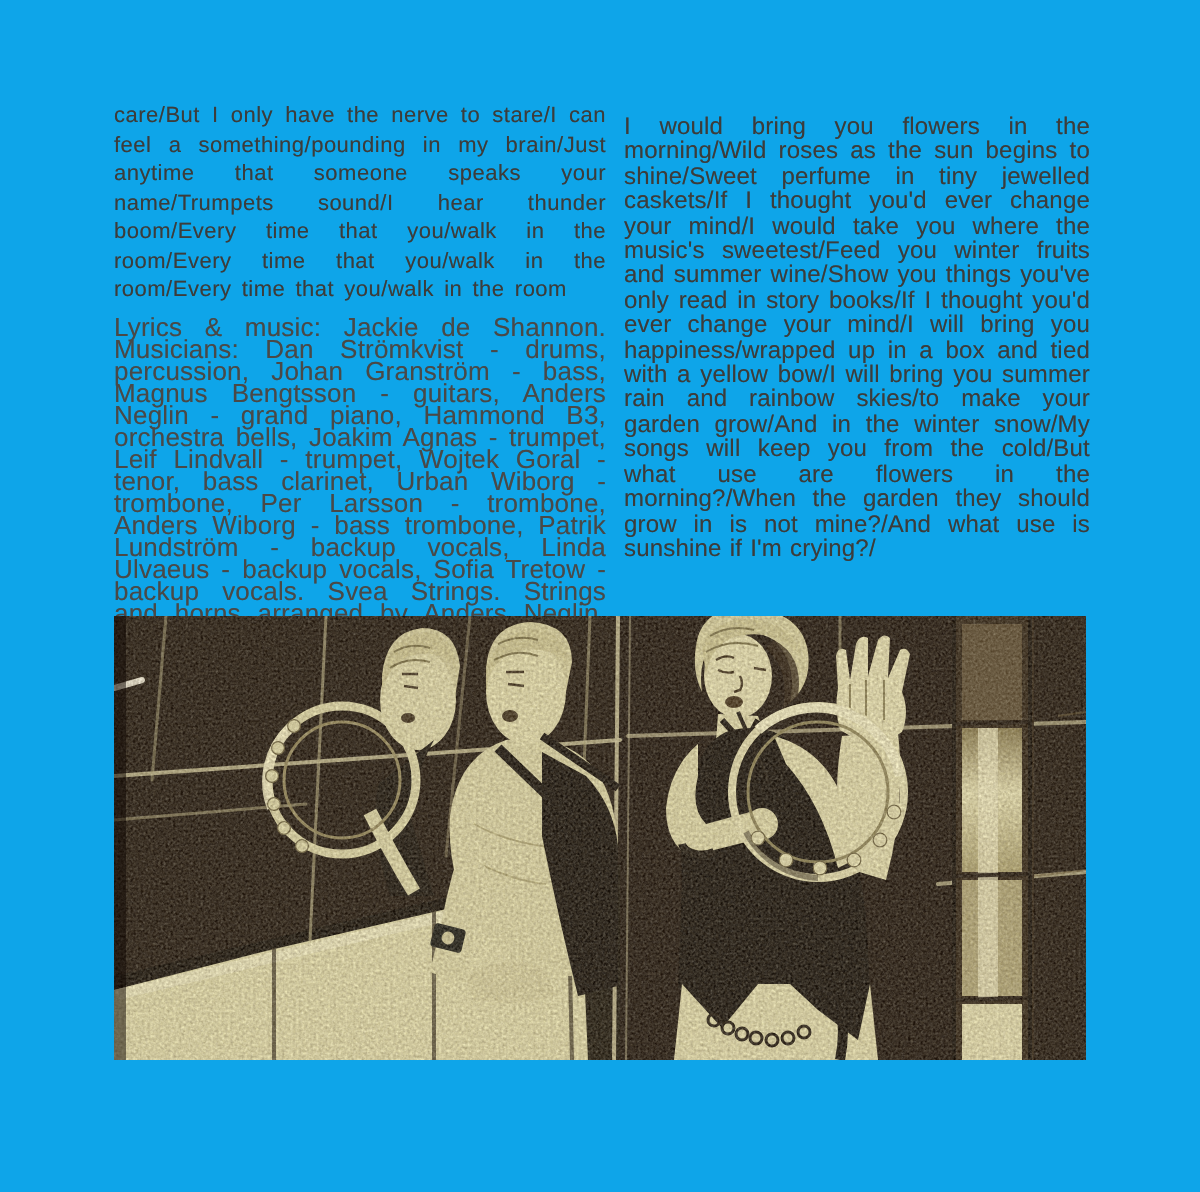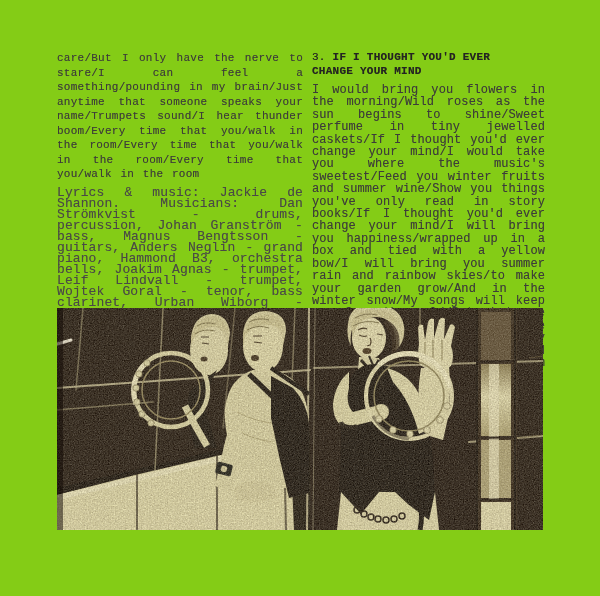--- a/index.html
+++ b/index.html
@@ -1,20 +1,20 @@
 <!DOCTYPE html>
 <html><head>
 <meta charset="utf-8">
 <style>
   html,body { margin:0; padding:0; background:#e8e8e8; }
   .page {
     position:relative;
     width:600px; height:596px;
-    background:#84cc16;
-    font-family:Liberation Mono, monospace;
+    background:#0ea5e9;
+    font-family:Liberation Sans, sans-serif;
     overflow:hidden;
   }
   .columns {
     position:absolute; left:57px; top:51px; width:488px;
     display:flex; gap:9px;
   }
   .col-left  { width:246px; }
   .col-right { width:233px; }
   p { margin:0; }
   .lyrics-main {
@@ -53,21 +53,20 @@
 <div class="page">
 
   <div class="columns">
 
     <div class="col-left">
       <p class="lyrics-main">care/But I only have the nerve to stare/I can feel a something/pounding in my brain/Just anytime that someone speaks your name/Trumpets sound/I hear thunder boom/Every time that you/walk in the room/Every time that you/walk in the room/Every time that you/walk in the room</p>
       <p class="credits">Lyrics &amp; music: Jackie de Shannon. Musicians: Dan Strömkvist - drums, percussion, Johan Granström - bass, Magnus Bengtsson - guitars, Anders Neglin - grand piano, Hammond B3, orchestra bells, Joakim Agnas - trumpet, Leif Lindvall - trumpet, Wojtek Goral - tenor, bass clarinet, Urban Wiborg - trombone, Per Larsson - trombone, Anders Wiborg - bass trombone, Patrik Lundström - backup vocals, Linda Ulvaeus - backup vocals, Sofia Tretow - backup vocals. Svea Strings. Strings and horns arranged by Anders Neglin. Backup vocals arranged by Dan Strömkvist. EMI Unart Catalog Inc. Scandinavia: EMI Catalogue Partner.</p>
     </div>
 
     <div class="col-right">
-      <h2 class="track-heading"><span>3.</span> <span class="ttl">IF I THOUGHT YOU'D EVER</span><br><span class="ttl">CHANGE YOUR MIND</span></h2>
       <p class="lyrics-right">I would bring you flowers in the morning/Wild roses as the sun begins to shine/Sweet perfume in tiny jewelled caskets/If I thought you'd ever change your mind/I would take you where the music's sweetest/Feed you winter fruits and summer wine/Show you things you've only read in story books/If I thought you'd ever change your mind/I will bring you happiness/wrapped up in a box and tied with a yellow bow/I will bring you summer rain and rainbow skies/to make your garden grow/And in the winter snow/My songs will keep you from the cold/But what use are flowers in the morning?/When the garden they should grow in is not mine?/And what use is sunshine if I'm crying?/</p>
     </div>
 
   </div>
 
   <div class="photo-frame" role="img" aria-label="Duotone cream-and-black photograph of a woman with short blonde hair in a black halter top holding a tambourine with her open hand raised against a mirrored tile wall; the mirror shows two reflections of her on the left and a brightly lit tile pillar on the right">
     <svg width="486" height="222" viewBox="0 0 486 222" xmlns="http://www.w3.org/2000/svg">
       <defs>
         <linearGradient id="pillarG" x1="0" y1="0" x2="0" y2="1">
           <stop offset="0" stop-color="#8a7b4e"></stop>

